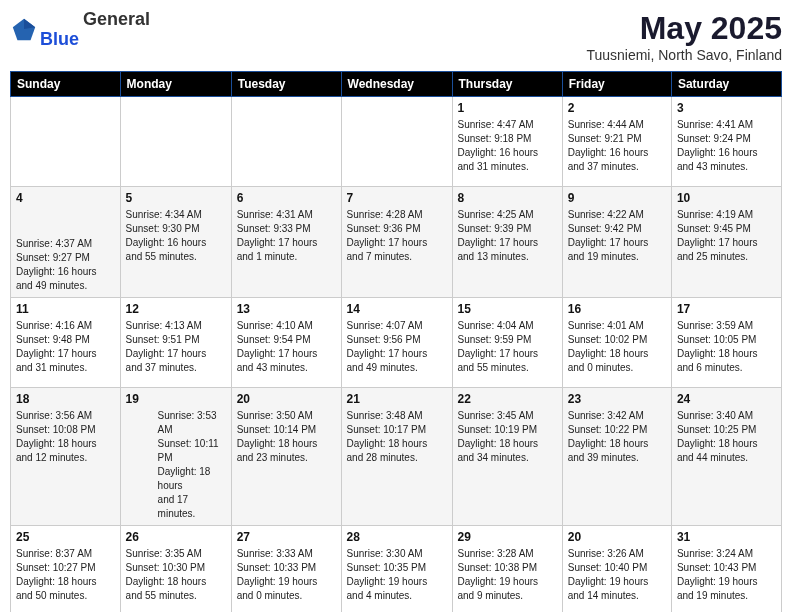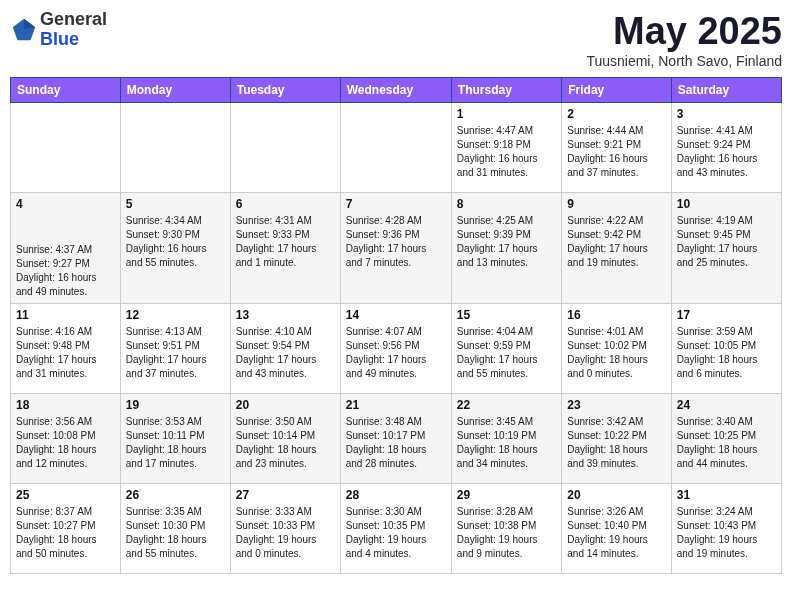--- a/index.html
+++ b/index.html
@@ -19,45 +19,45 @@
     .logo {
       display: flex;
       align-items: center;
       gap: 2px;
     }
     .logo-text {
       font-size: 18px;
       font-weight: bold;
       line-height: 1.1;
     }
-    .logo-general { color: #333; }
+    .logo-general { color: #333; margin-left: 43px; }
     .logo-blue { color: #1d4ed8; }
     .logo-icon {
       width: 28px;
       height: 28px;
     }
     .title-block {
       text-align: right;
     }
     .month-title {
-      font-size: 38px;
+      font-size: 32px;
       font-weight: bold;
       color: #1a1a2e;
     }
     .subtitle {
       font-size: 14px;
       color: #333;
     }
     table {
       width: 100%;
       border-collapse: collapse;
       font-size: 11px;
     }
     thead tr th {
-      background-color: #8b5cf6;
+      background-color: #000000;
       color: #fff;
       text-align: left;
       padding: 5px 6px;
       font-size: 12px;
       font-weight: bold;
       border: 1px solid #1a4e9a;
     }
     tbody tr td {
       border: 1px solid #ccc;
       vertical-align: top;
@@ -249,21 +249,21 @@
       <tr>
         <td>
           <div class="day-number">18</div>
           <div class="day-info" style="white-space: pre-line;">Sunrise: 3:56 AM
 Sunset: 10:08 PM
 Daylight: 18 hours
 and 12 minutes.</div>
         </td>
         <td>
           <div class="day-number">19</div>
-          <div class="day-info" style="white-space: pre-line;">Sunrise: 3:53 AM
+          <div class="day-info" style="white-space: pre-line; margin-left: 32px;">Sunrise: 3:53 AM
 Sunset: 10:11 PM
 Daylight: 18 hours
 and 17 minutes.</div>
         </td>
         <td>
           <div class="day-number">20</div>
           <div class="day-info" style="white-space: pre-line;">Sunrise: 3:50 AM
 Sunset: 10:14 PM
 Daylight: 18 hours
 and 23 minutes.</div>

